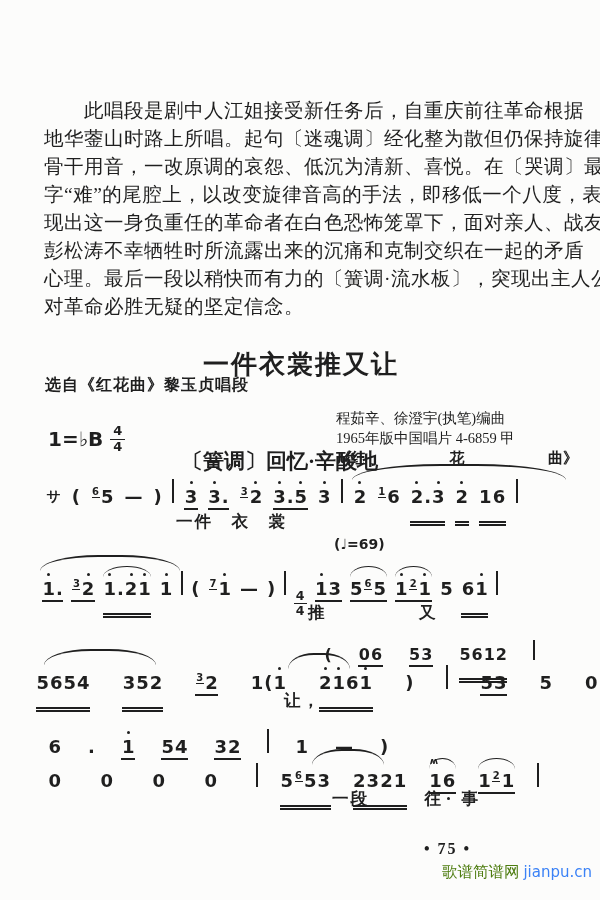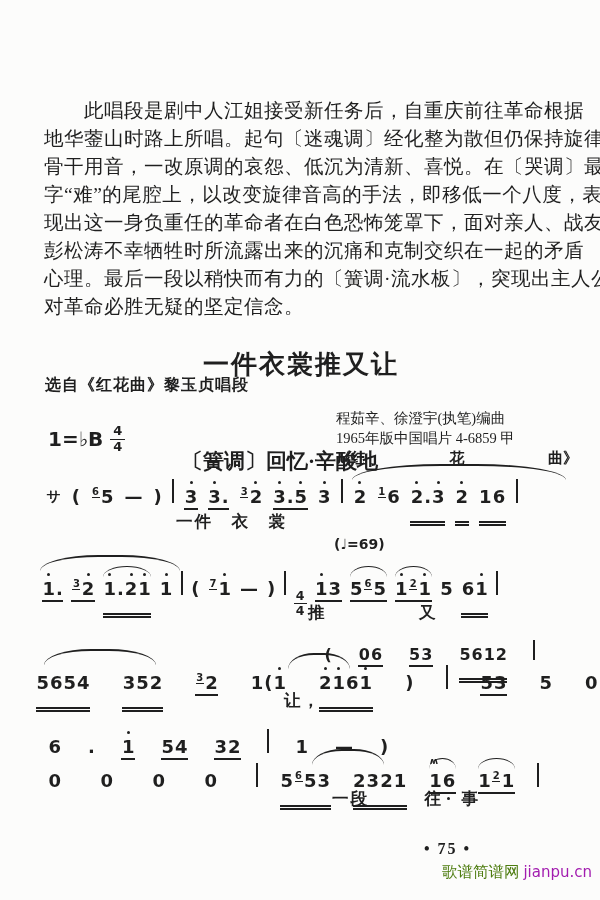--- a/index.html
+++ b/index.html
@@ -78,21 +78,21 @@
   .lyr{position:absolute;font-size:16.5px;font-weight:600;letter-spacing:2px;text-align:right;}
   .ly0{left:176px;top:511px;}
   .ly1{left:308px;top:602px;}
   .ly2{left:284px;top:690px;}
   .ly3{left:306px;top:788px;margin-left:26px;}
 
   
   .pageno{position:absolute;left:424px;top:820px;font-size:16px;font-weight:bold;letter-spacing:2px;margin-top:20px;}
   .watermark{position:absolute;right:8px;top:862px;font-size:15.5px;}
   .wm-name{color:#4d7c0f;}
-  .wm-url{color:#a21caf;font-family:"DejaVu Sans",sans-serif;font-size:15px;}
+  .wm-url{color:#3b82f6;font-family:"DejaVu Sans",sans-serif;font-size:15px;}
 </style>
 </head>
 <body>
 
 <div class="page">
 
   <div class="intro">
     <div class="iline">　　此唱段是剧中人江姐接受新任务后，自重庆前往革命根据</div>
     <div class="iline">地华蓥山时路上所唱。起句〔迷魂调〕经化整为散但仍保持旋律</div>
     <div class="iline">骨干用音，一改原调的哀怨、低沉为清新、喜悦。在〔哭调〕最后一</div>

